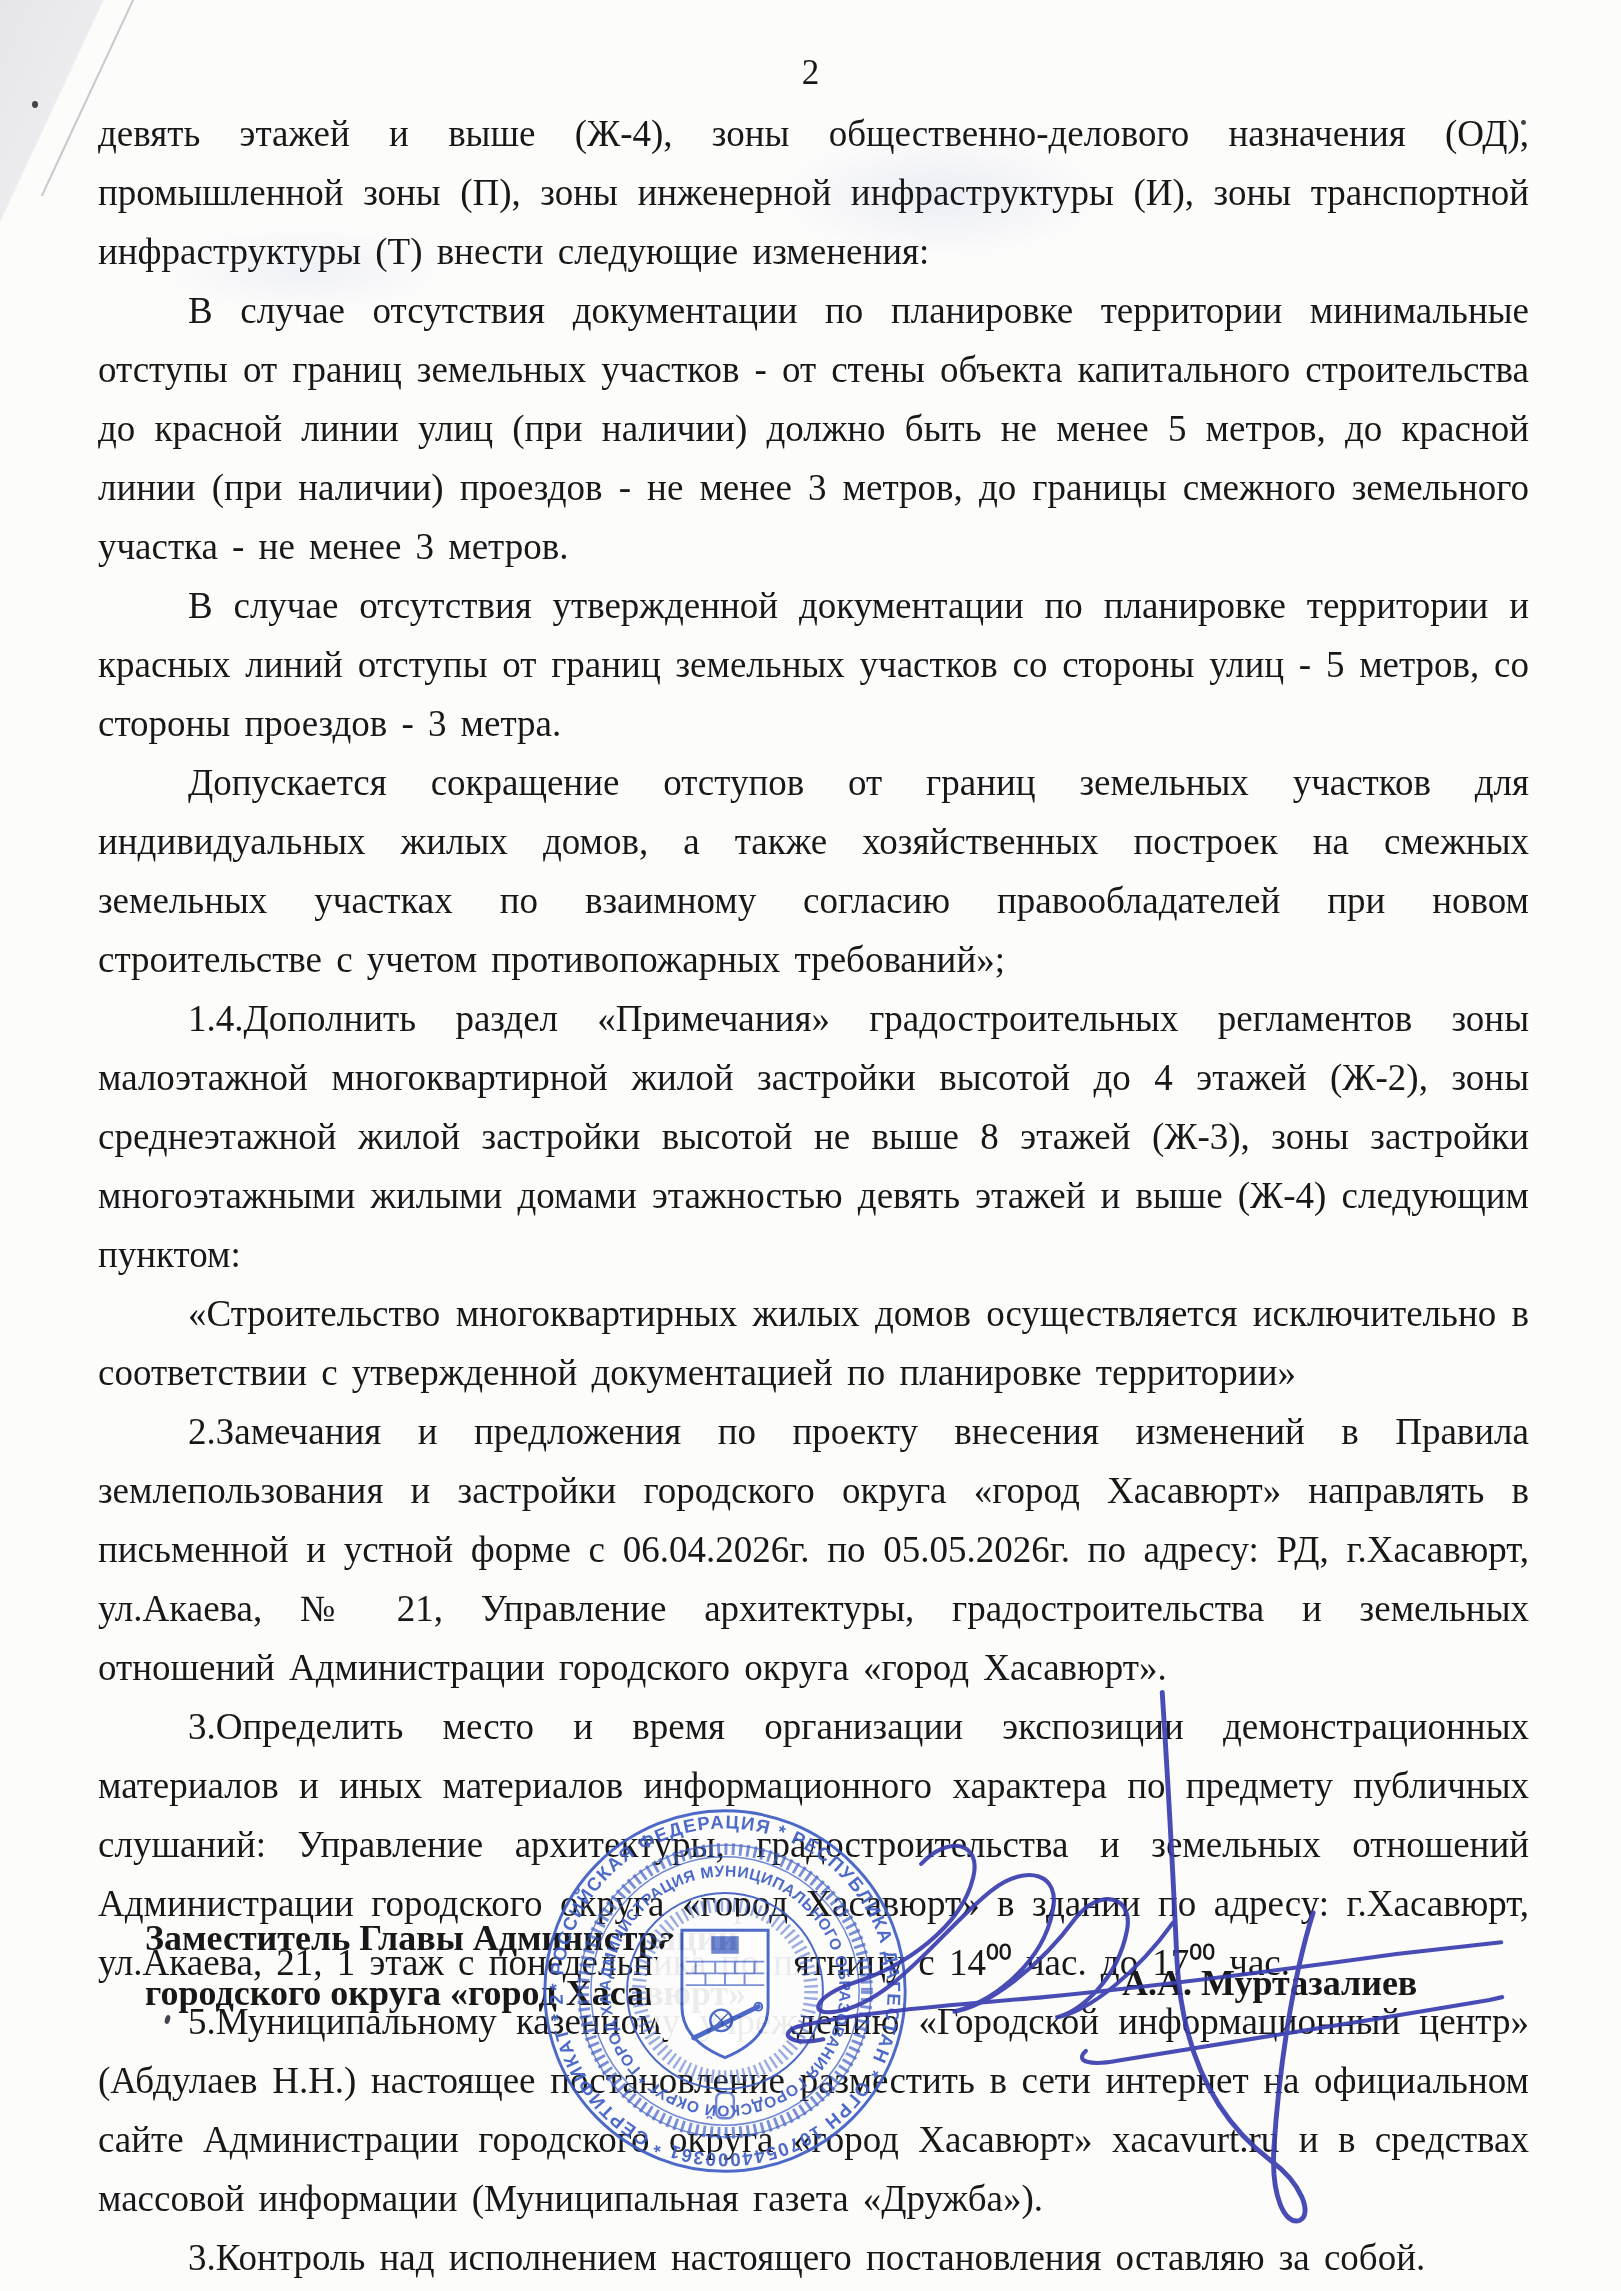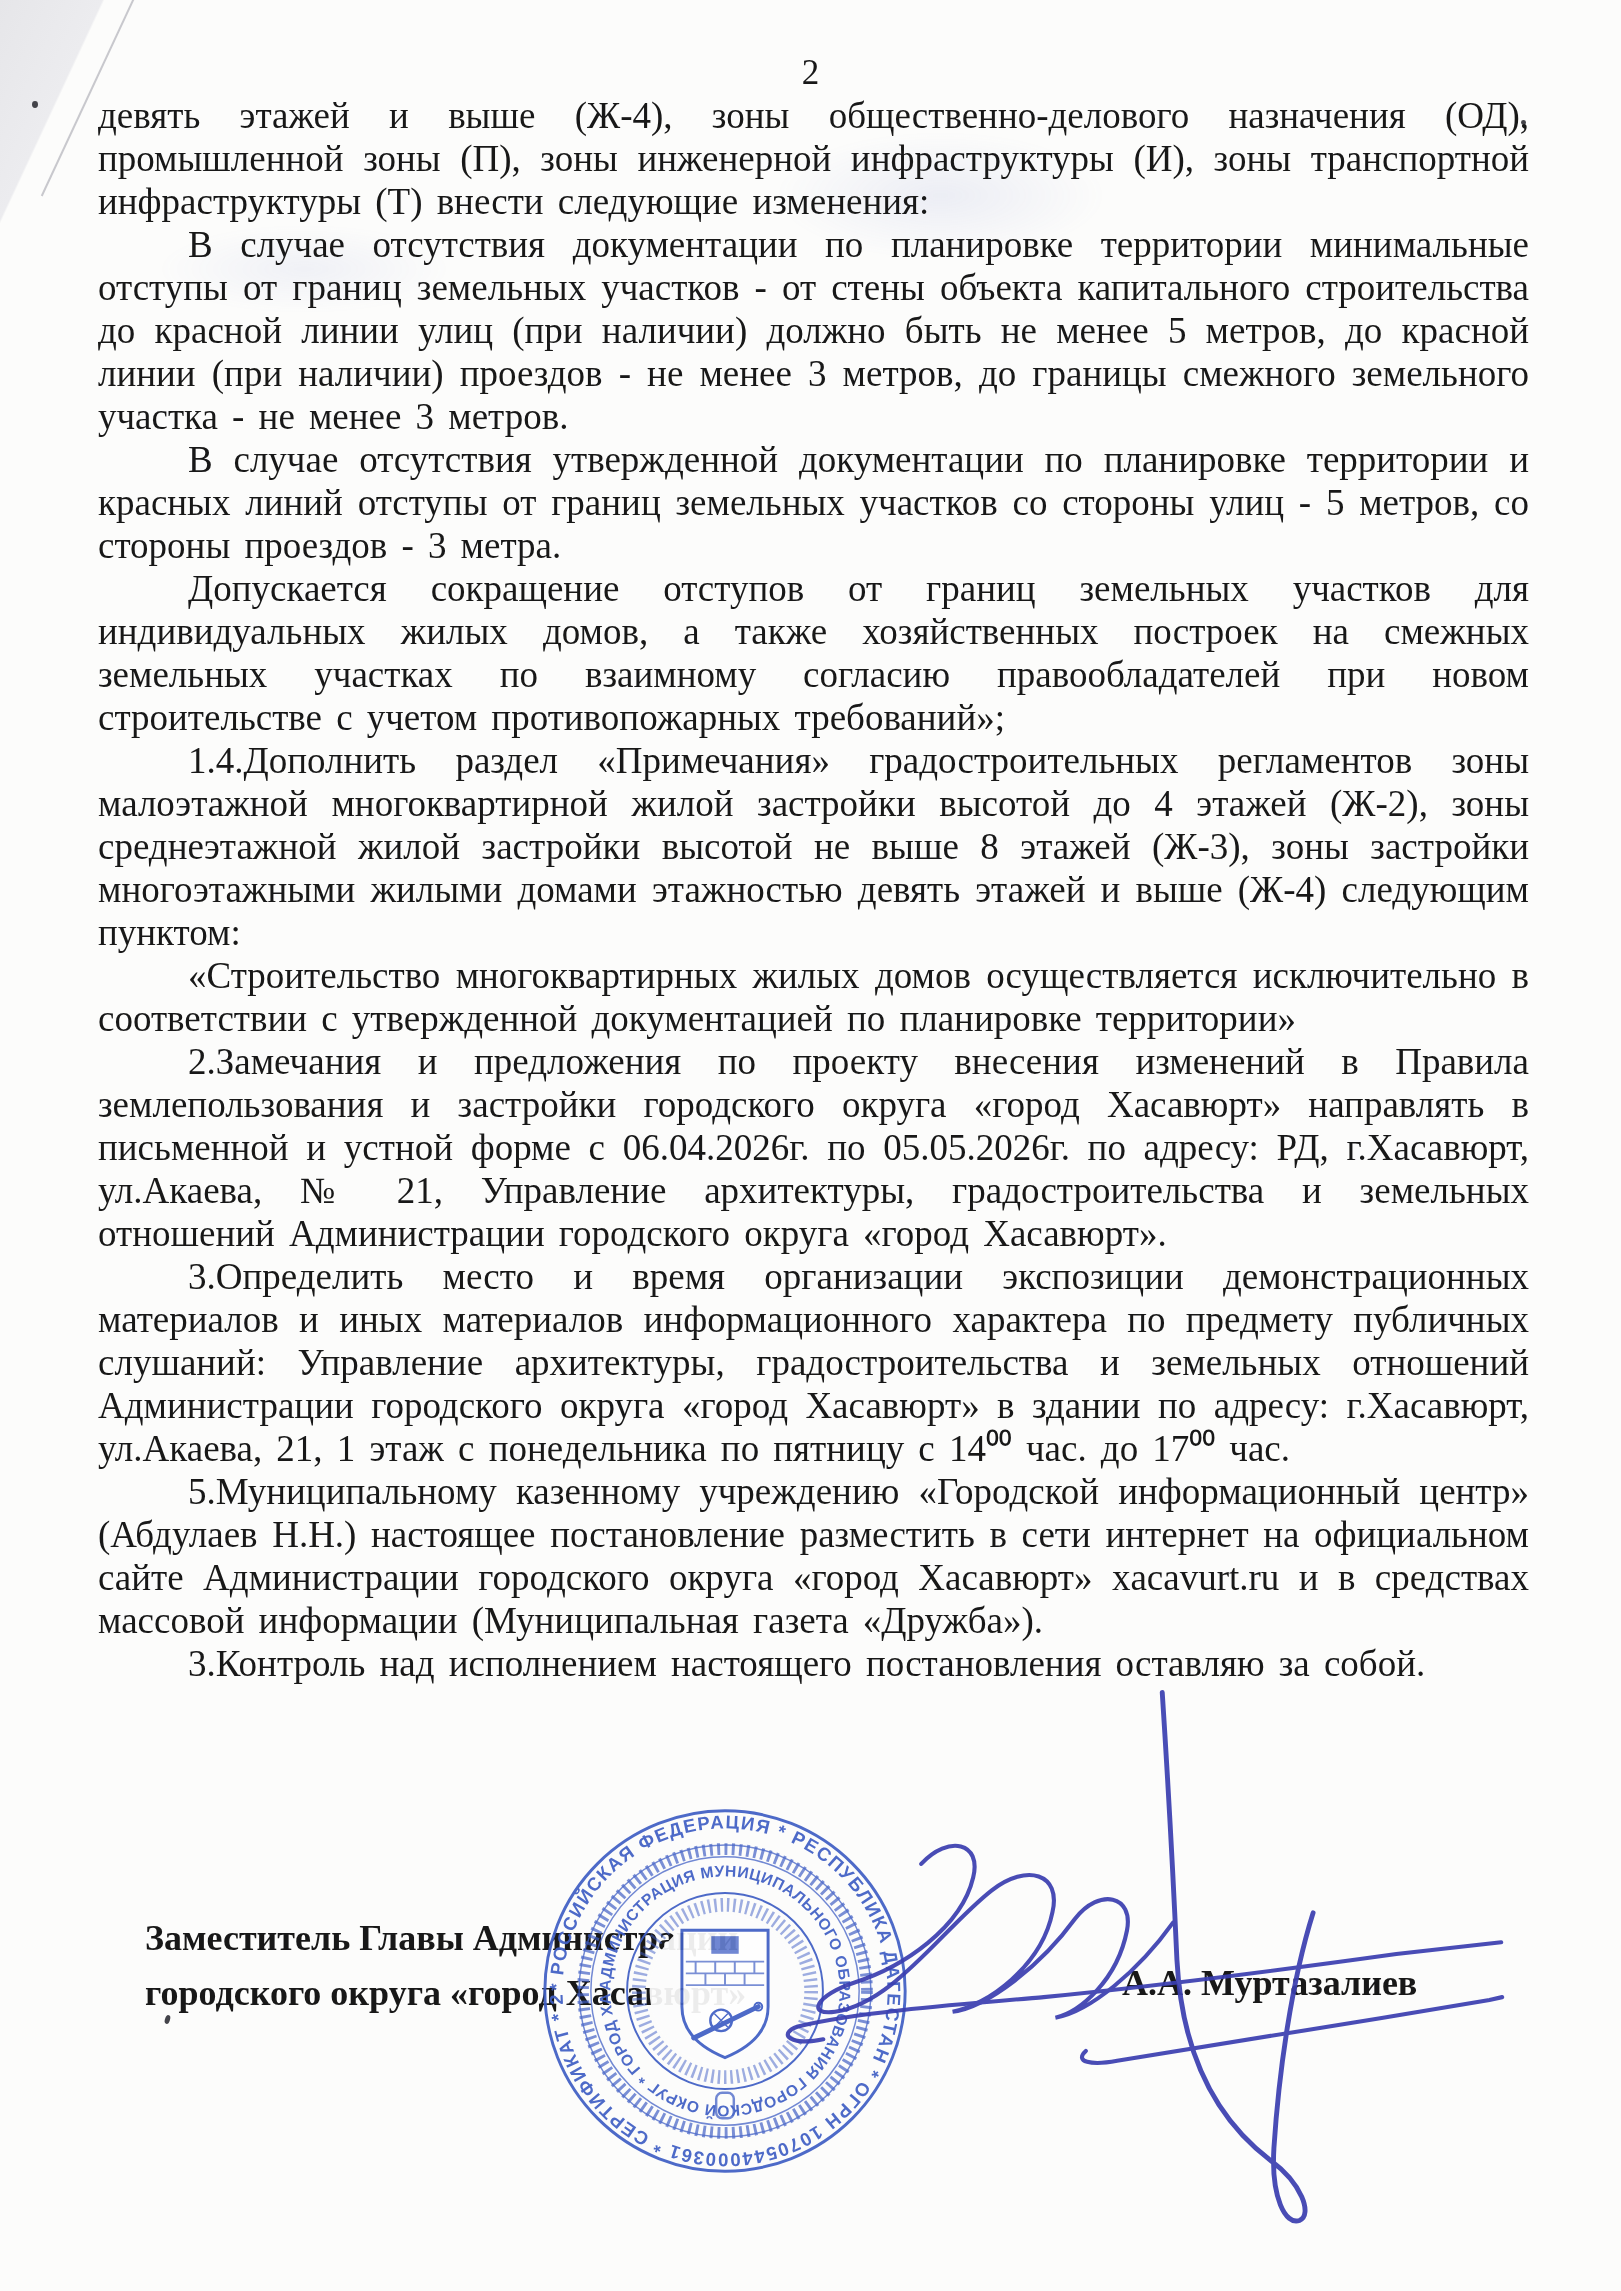--- a/index.html
+++ b/index.html
@@ -24,22 +24,22 @@
     transform:rotate(-65deg);
     pointer-events:none;
   }
   .speck{position:absolute;background:#44444a;border-radius:50%;}
   .ghost{position:absolute;pointer-events:none;filter:blur(2.9px);}
   .page-number{
     position:absolute;top:53px;left:0;width:100%;
     text-align:center;font-size:35px;
   }
   .body-text{
-    position:absolute;left:98px;top:94px;width:1431px;
-    font-size:37px;line-height:43px;
+    position:absolute;left:98px;top:104px;width:1431px;
+    font-size:37px;line-height:59px;
     text-align:justify;word-spacing:4.9px;
   }
   .body-text p{margin:0;}
   .body-text p.ind{text-indent:90px;}
   .sig-block{
     position:absolute;left:145px;top:1911px;
     font-size:36px;font-weight:bold;line-height:55px;
     white-space:nowrap;
   }
   .sig-name{

